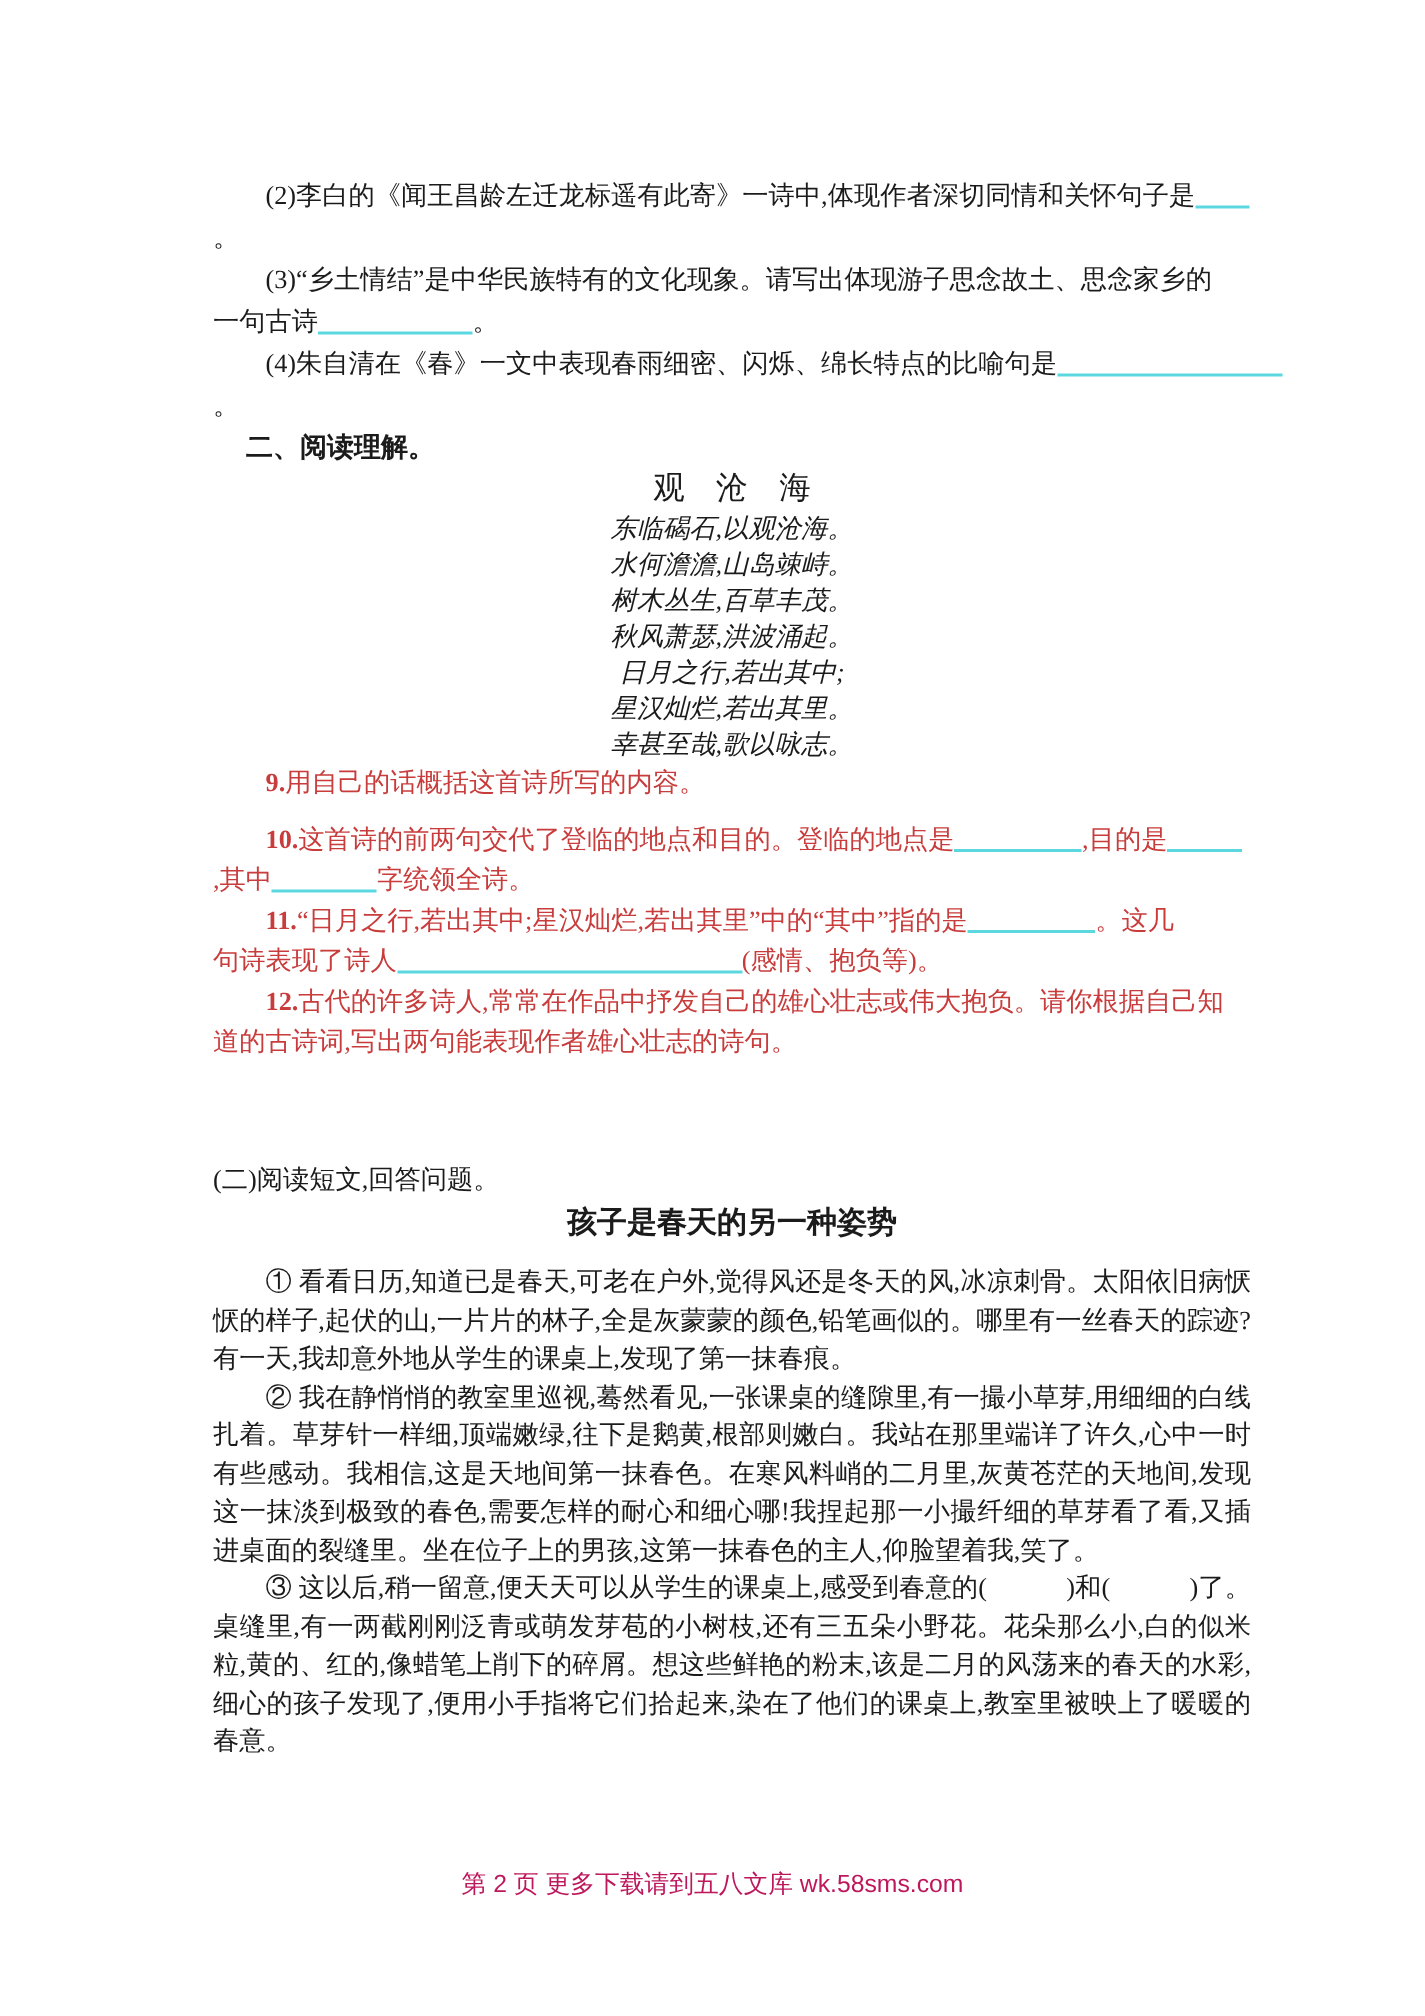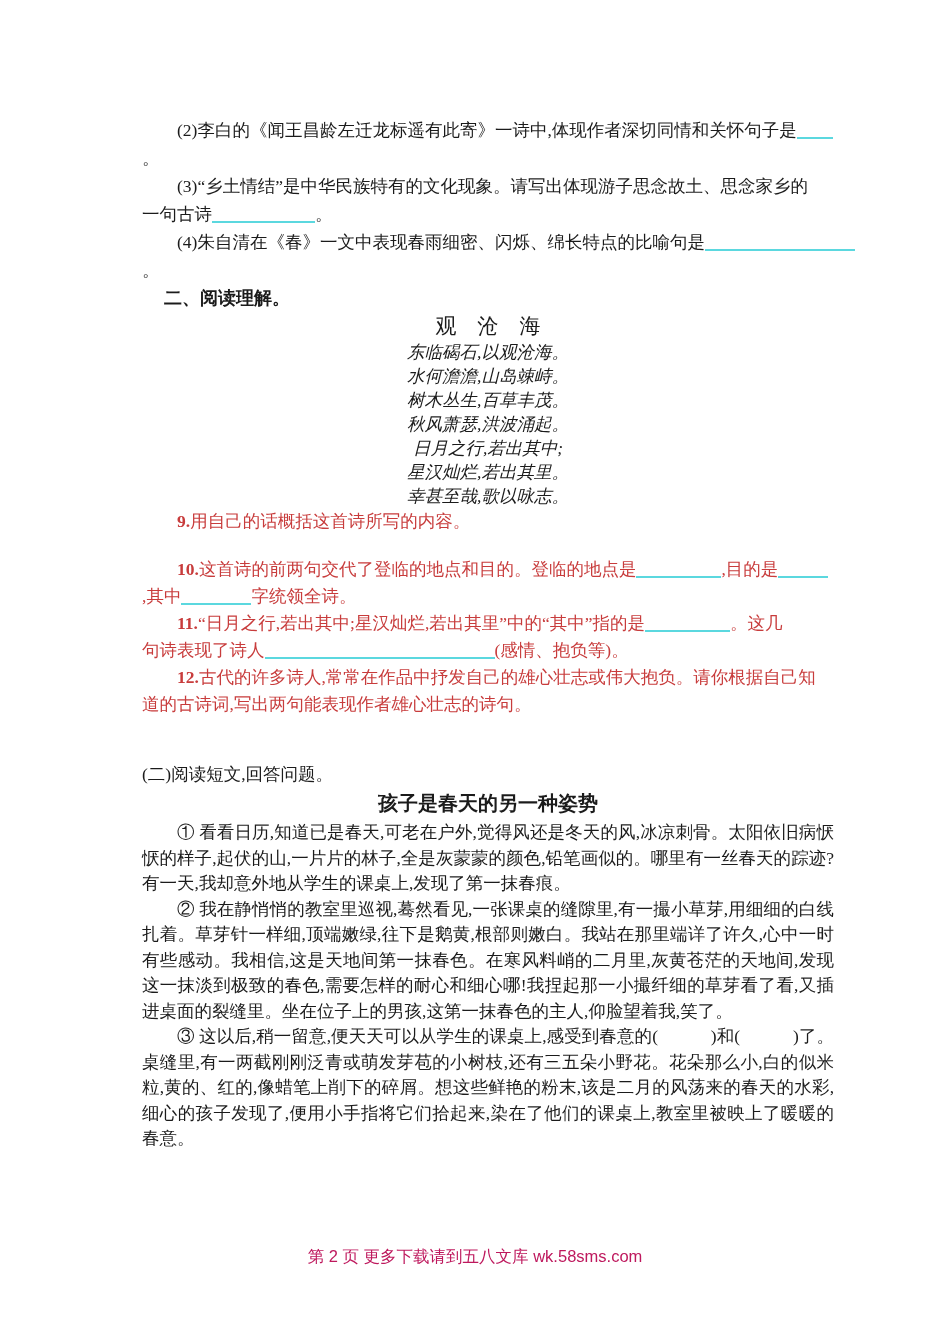--- a/index.html
+++ b/index.html
@@ -25,25 +25,25 @@
   }
   .poem { text-align:center; }
   .poem-title {
     font-family:"Liberation Sans","DejaVu Sans",sans-serif;
     font-size:21px; font-weight:normal; line-height:28px;
   }
   .poem-author { font-size:17.5px; line-height:26px; }
   .poem-line { font-size:17.5px; line-height:24px; font-style:italic; }
   .red { color:var(--red,#c83c3c); line-height:27px; }
   .qnum { font-weight:bold; }
-  .answer-gap { margin-bottom:21px; }
-  .section-gap { margin-bottom:42px; }
+  .answer-gap { margin-bottom:11px; }
+  .section-gap { margin-bottom:64px; }
   .essay-title {
     text-align:center; font-family:"Liberation Sans","DejaVu Sans",sans-serif;
-    font-size:20px; font-weight:bold; line-height:30px; margin-bottom:2px;
+    font-size:20px; font-weight:bold; line-height:30px; margin-bottom:12px;
   }
   .para { text-indent:2em; text-align:justify; line-height:25.5px; }
   .footer {
     position:absolute; left:0; top:1244px; width:100%; text-align:center;
     font-family:"Liberation Sans","DejaVu Sans",sans-serif;
     font-size:16.5px; color:#be185d; line-height:24px;
   }
 </style>
 </head>
 <body>

